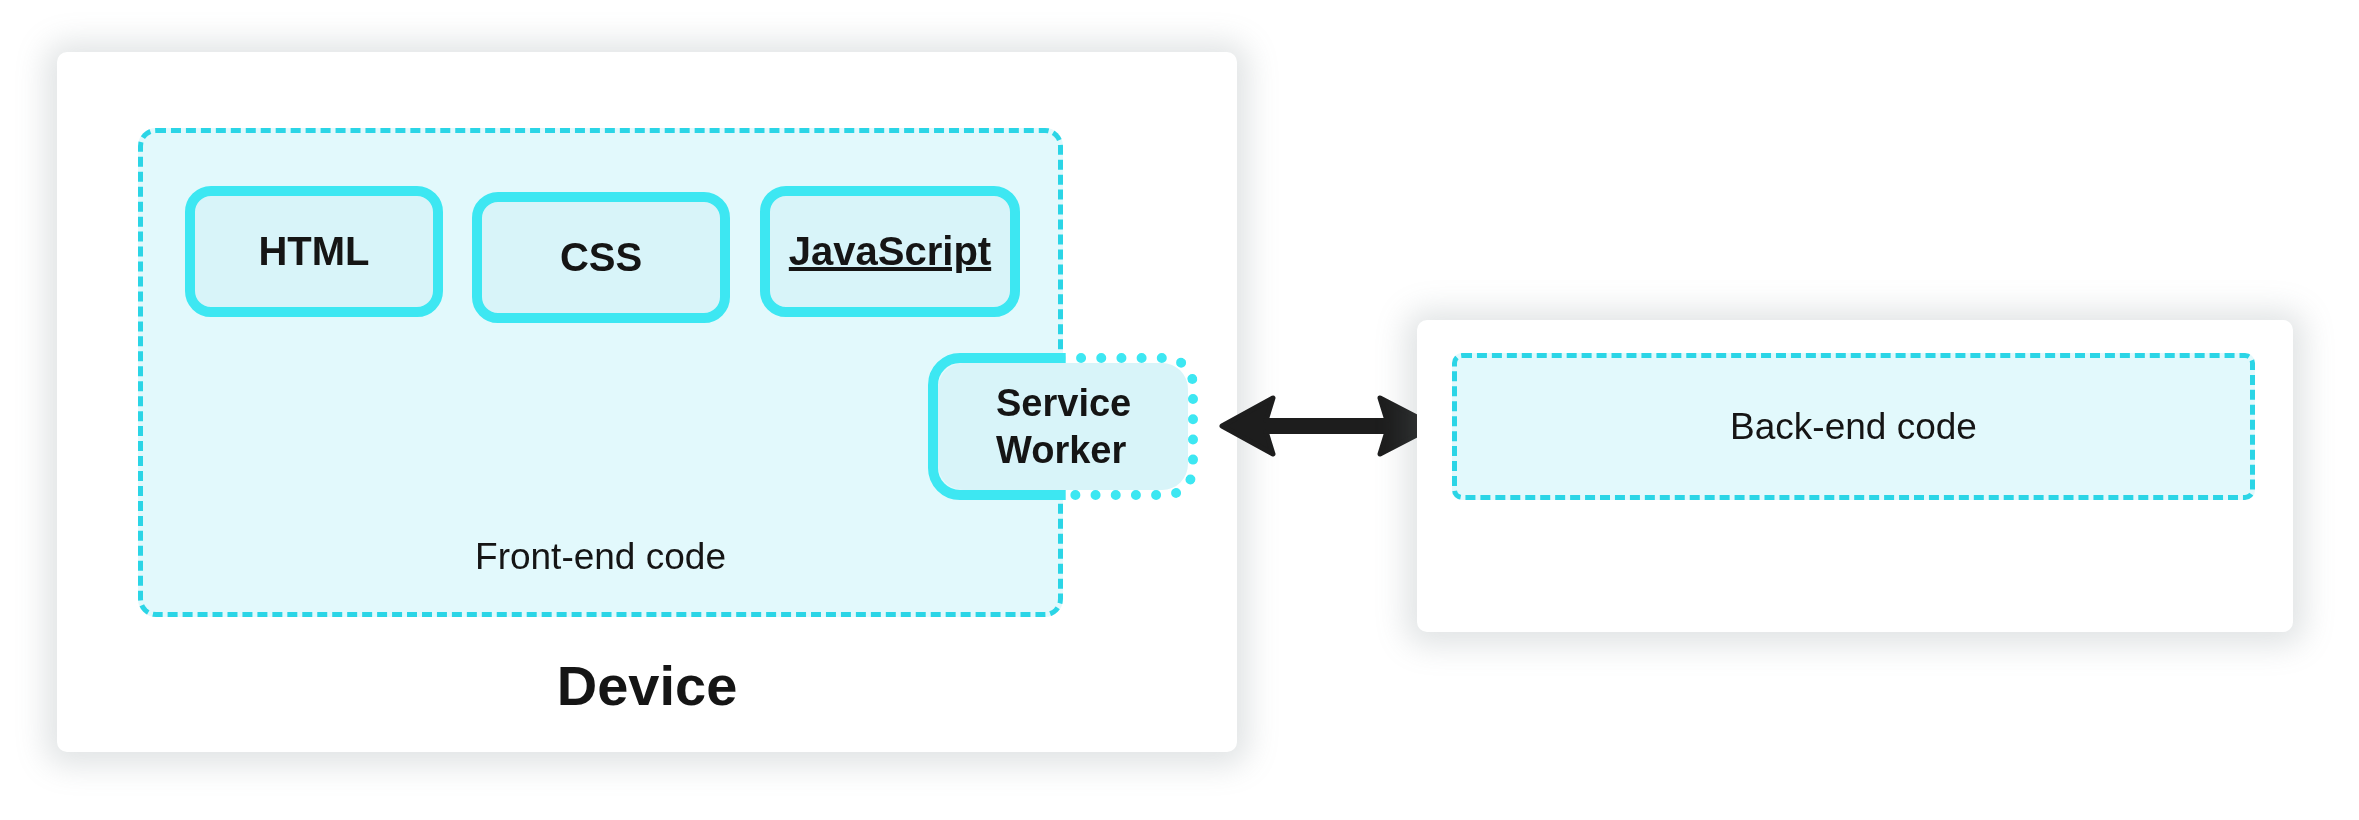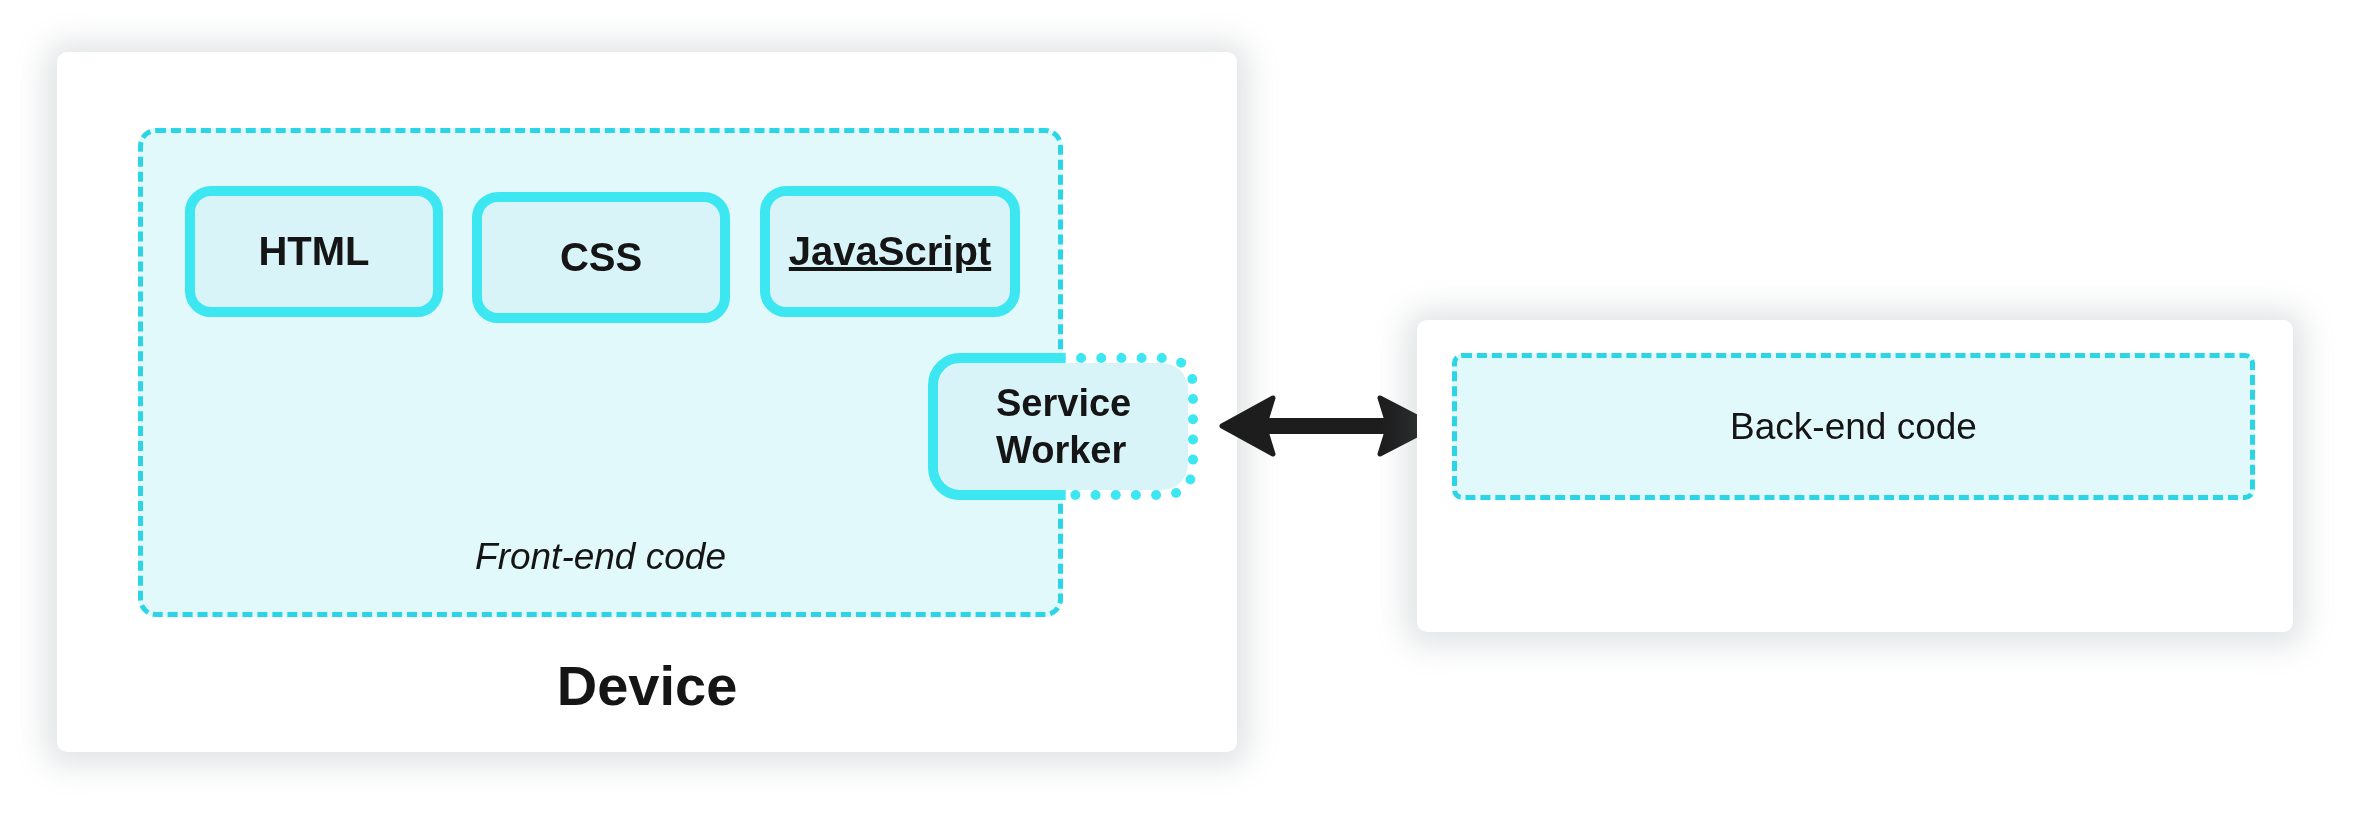--- a/index.html
+++ b/index.html
@@ -99,21 +99,21 @@
     font-size:38px;font-weight:700;line-height:1.22;
     padding:0 14px;
     margin-left:44px;
   }
 
   
   .caption{
     position:absolute;left:0;width:100%;
     text-align:center;
   }
-  .frontend-caption{top:404px;font-size:37px;font-weight:400;line-height:40px;font-style:italic;}
+  .frontend-caption{top:404px;font-size:37px;font-weight:400;line-height:40px;}
   .device-caption{top:608px;font-size:56px;font-weight:700;line-height:52px;}
   .server-caption{top:222px;font-size:48px;font-weight:700;line-height:52px;}
 
   
   .arrow-svg{
     position:absolute;
     left:1219px;top:374px;width:218px;height:104px;
   }
 </style>
 </head>

